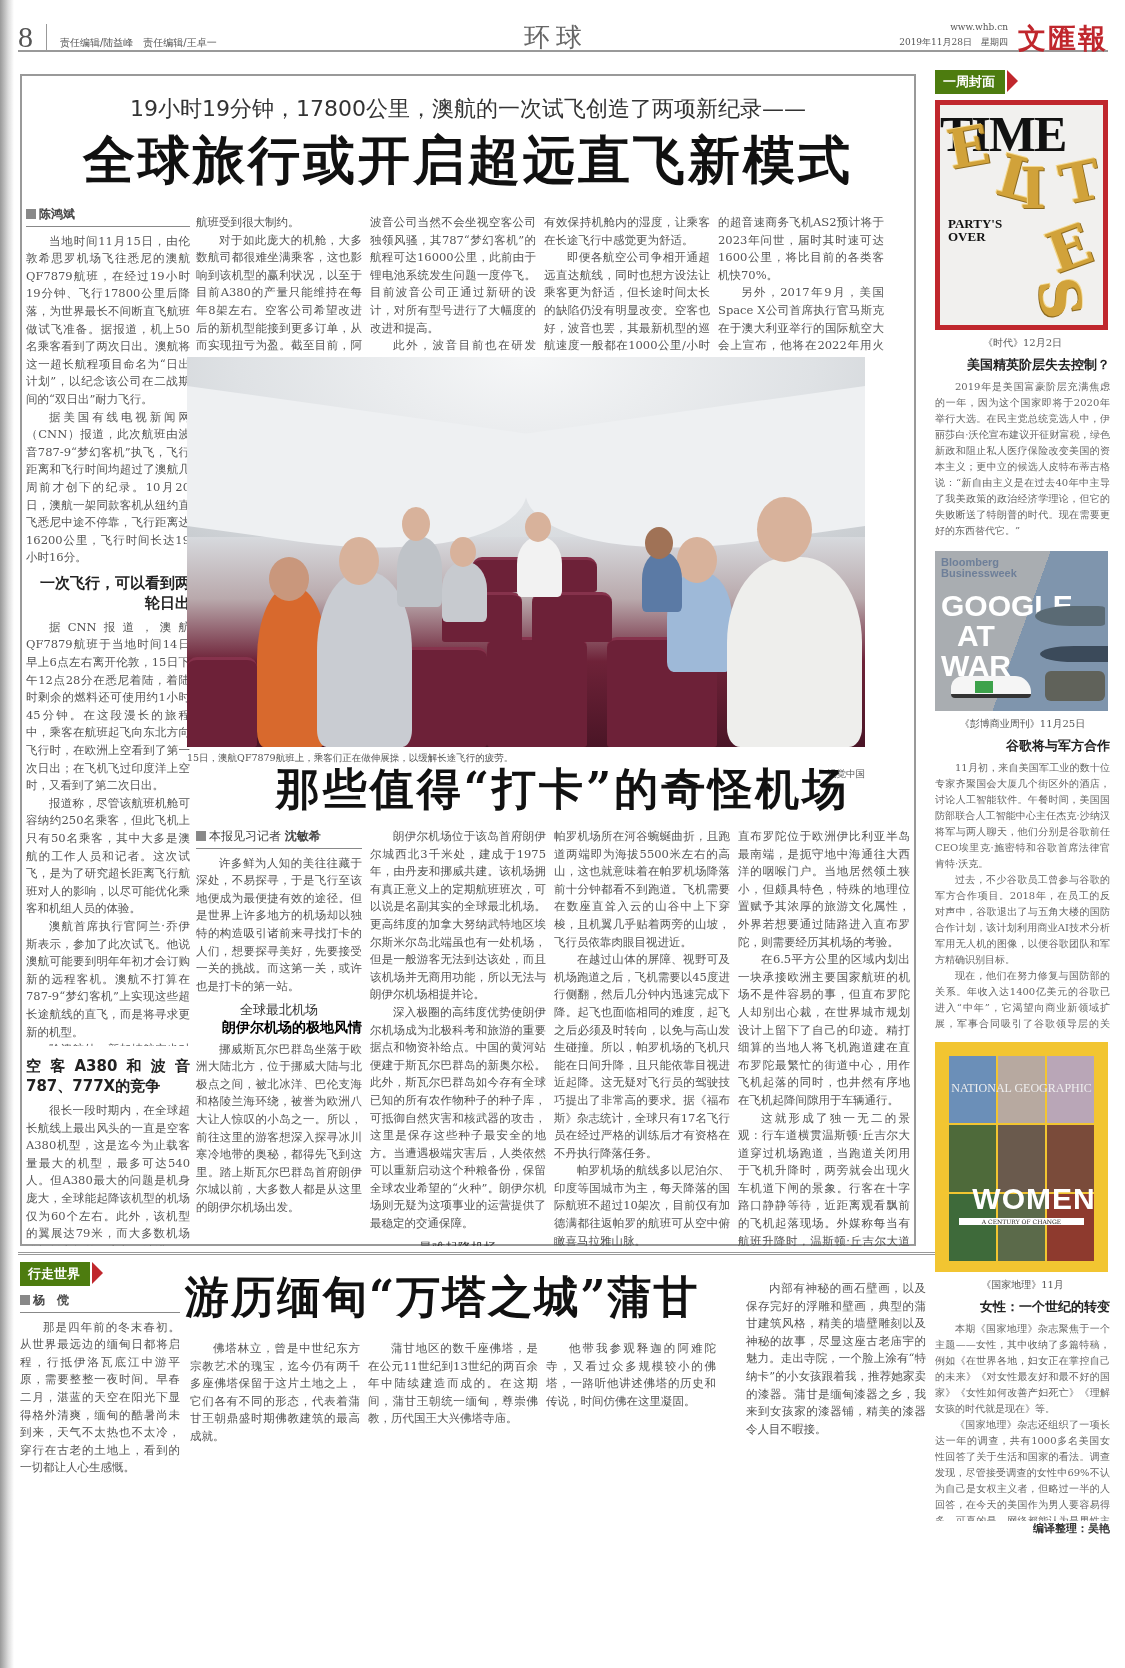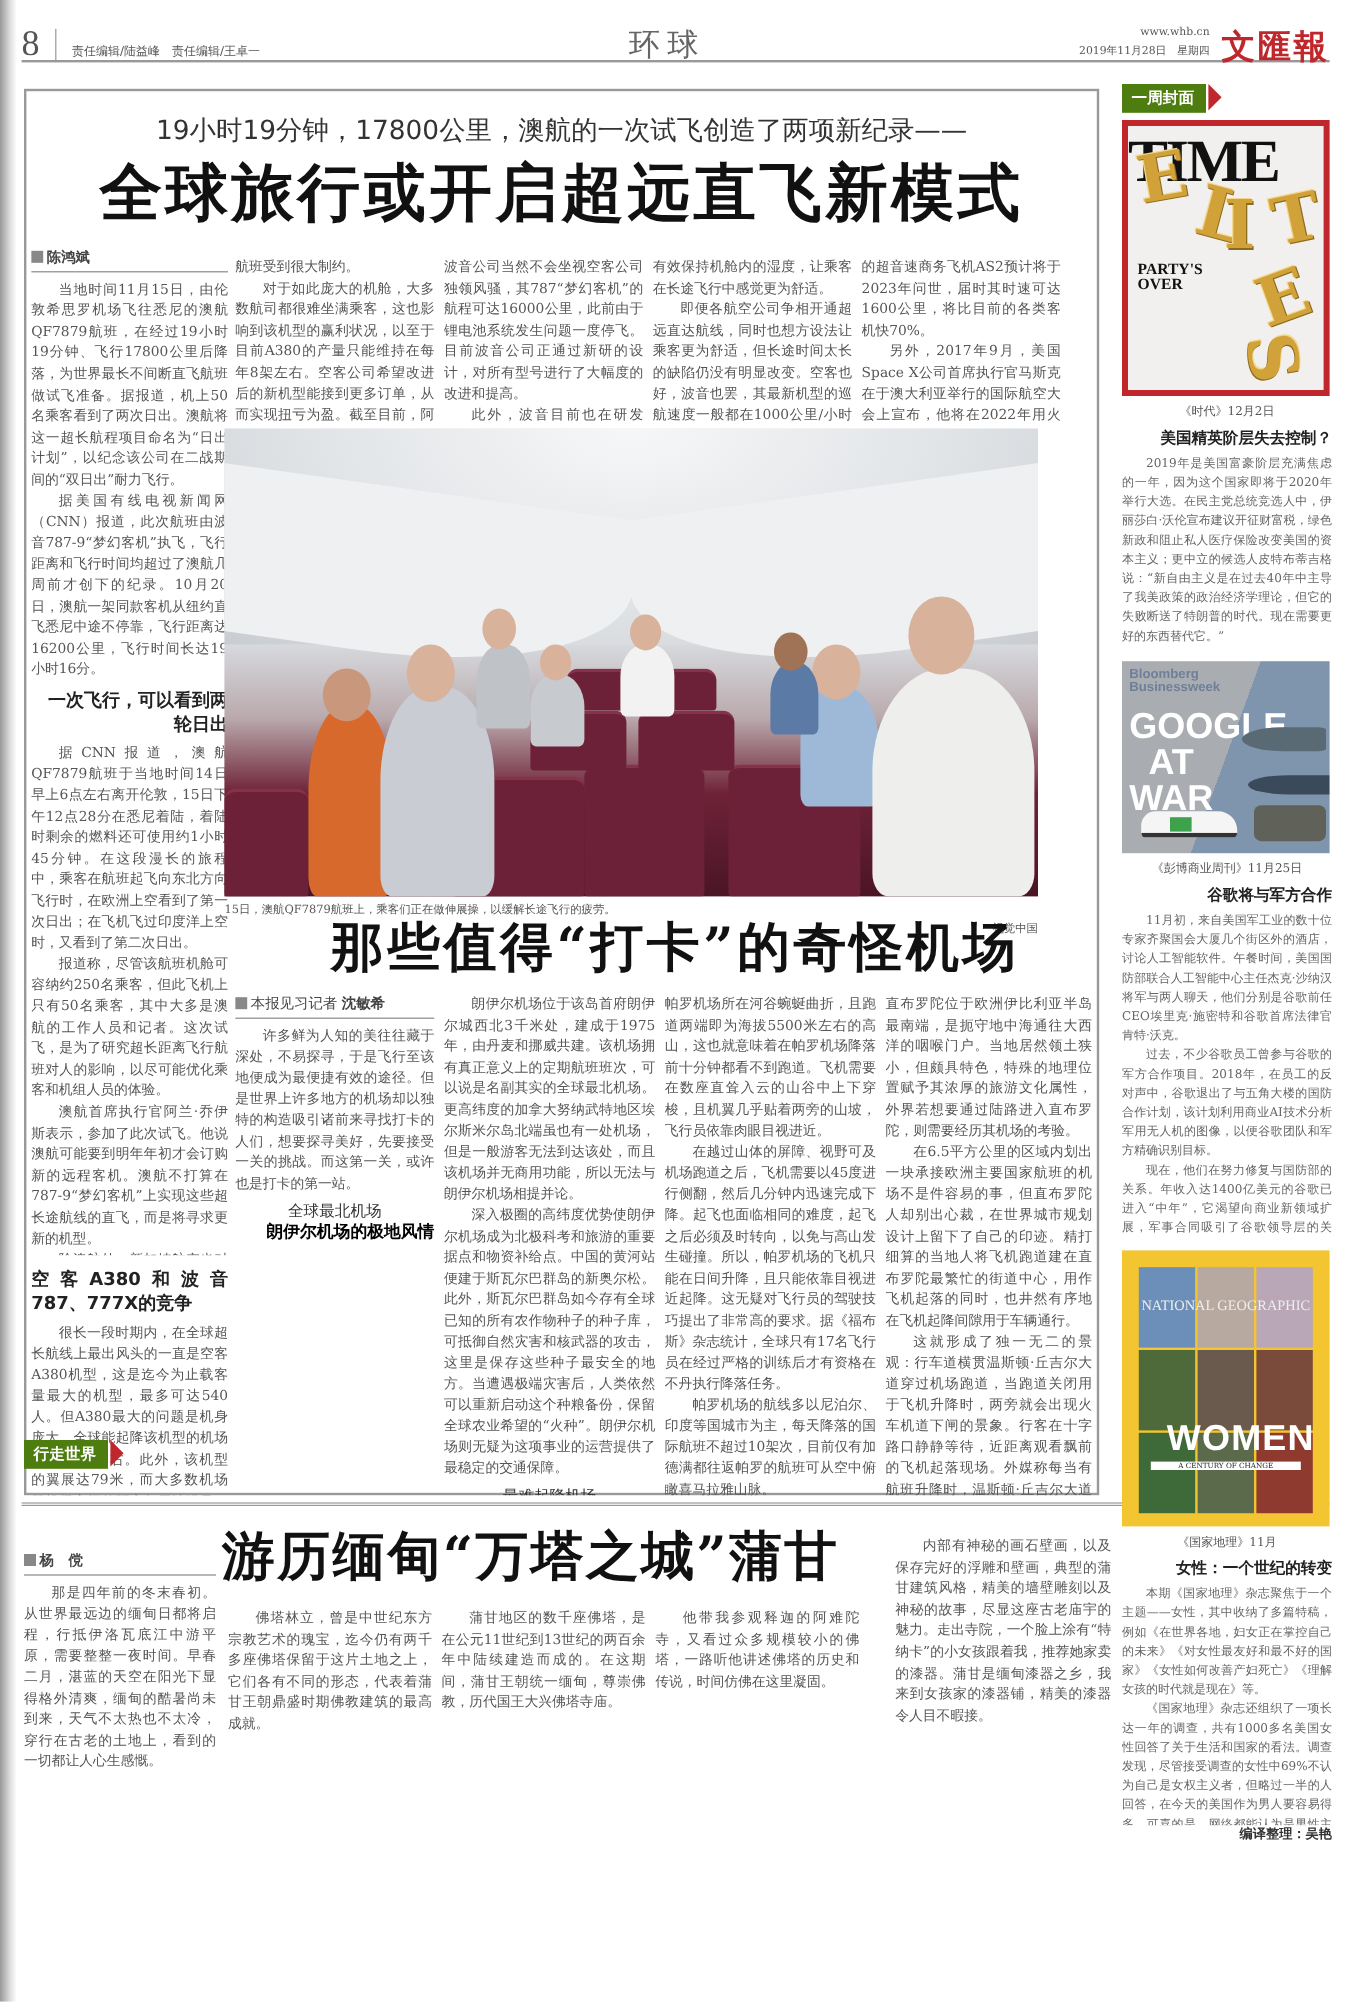--- a/index.html
+++ b/index.html
@@ -137,20 +137,21 @@
   <span class="credit">视觉中国</span>
 </div>
 
 <div class="headline2">那些值得“打卡”的奇怪机场</div>
 
 <div class="col" style="left:196px;top:828px;width:166px;height:418px;overflow:hidden">
   <div class="byline" style="font-weight:normal"><span class="sq"></span><span>本报见习记者</span> <b>沈敏希</b></div>
   <p>许多鲜为人知的美往往藏于深处，不易探寻，于是飞行至该地便成为最便捷有效的途径。但是世界上许多地方的机场却以独特的构造吸引诸前来寻找打卡的人们，想要探寻美好，先要接受一关的挑战。而这第一关，或许也是打卡的第一站。</p>
   <div class="sh2">全球最北机场</div>
   <div class="sh2b">朗伊尔机场的极地风情</div>
+  <p>挪威斯瓦尔巴群岛坐落于欧洲大陆北方，位于挪威大陆与北极点之间，被北冰洋、巴伦支海和格陵兰海环绕，被誉为欧洲八大让人惊叹的小岛之一。所以，前往这里的游客想深入探寻冰川寒冷地带的奥秘，都得先飞到这里。踏上斯瓦尔巴群岛首府朗伊尔城以前，大多数人都是从这里的朗伊尔机场出发。</p>
 </div>
 <div class="col" style="left:370px;top:828px;width:176px;height:418px;overflow:hidden">
   <p>朗伊尔机场位于该岛首府朗伊尔城西北3千米处，建成于1975年，由丹麦和挪威共建。该机场拥有真正意义上的定期航班班次，可以说是名副其实的全球最北机场。更高纬度的加拿大努纳武特地区埃尔斯米尔岛北端虽也有一处机场，但是一般游客无法到达该处，而且该机场并无商用功能，所以无法与朗伊尔机场相提并论。</p>
   <p>深入极圈的高纬度优势使朗伊尔机场成为北极科考和旅游的重要据点和物资补给点。中国的黄河站便建于斯瓦尔巴群岛的新奥尔松。此外，斯瓦尔巴群岛如今存有全球已知的所有农作物种子的种子库，可抵御自然灾害和核武器的攻击，这里是保存这些种子最安全的地方。当遭遇极端灾害后，人类依然可以重新启动这个种粮备份，保留全球农业希望的“火种”。朗伊尔机场则无疑为这项事业的运营提供了最稳定的交通保障。</p>
   <div class="sh2">最难起降机场</div>
 
 </div>
 <div class="col" style="left:554px;top:828px;width:176px;height:418px;overflow:hidden">
   <p style="text-indent:0">帕罗机场所在河谷蜿蜒曲折，且跑道两端即为海拔5500米左右的高山，这也就意味着在帕罗机场降落前十分钟都看不到跑道。飞机需要在数座直耸入云的山谷中上下穿梭，且机翼几乎贴着两旁的山坡，飞行员依靠肉眼目视进近。</p>
   <p>在越过山体的屏障、视野可及机场跑道之后，飞机需要以45度进行侧翻，然后几分钟内迅速完成下降。起飞也面临相同的难度，起飞之后必须及时转向，以免与高山发生碰撞。所以，帕罗机场的飞机只能在日间升降，且只能依靠目视进近起降。这无疑对飞行员的驾驶技巧提出了非常高的要求。据《福布斯》杂志统计，全球只有17名飞行员在经过严格的训练后才有资格在不丹执行降落任务。</p>
@@ -158,21 +159,21 @@
 
 </div>
 <div class="col" style="left:738px;top:828px;width:172px;height:418px;overflow:hidden">
   <p style="text-indent:0">直布罗陀位于欧洲伊比利亚半岛最南端，是扼守地中海通往大西洋的咽喉门户。当地居然领土狭小，但颇具特色，特殊的地理位置赋予其浓厚的旅游文化属性，外界若想要通过陆路进入直布罗陀，则需要经历其机场的考验。</p>
   <p>在6.5平方公里的区域内划出一块承接欧洲主要国家航班的机场不是件容易的事，但直布罗陀人却别出心裁，在世界城市规划设计上留下了自己的印迹。精打细算的当地人将飞机跑道建在直布罗陀最繁忙的街道中心，用作飞机起落的同时，也井然有序地在飞机起降间隙用于车辆通行。</p>
   <p>这就形成了独一无二的景观：行车道横贯温斯顿·丘吉尔大道穿过机场跑道，当跑道关闭用于飞机升降时，两旁就会出现火车机道下闸的景象。行客在十字路口静静等待，近距离观看飘前的飞机起落现场。外媒称每当有航班升降时，温斯顿·丘吉尔大道一侧便聚满了翘首以待的游客，在路两旁亲身感受到离不开的一幕，紧张的降落过程与飞机噪声中进行的心跳对决。</p>
 </div>
 
 <div class="divider"></div>
 
-<div style="position:absolute;left:20px;top:1200px">
+<div style="position:absolute;left:20px;top:1262px">
   <span class="redtag">行走世界</span><span class="chev"></span>
 </div>
 <div class="col" style="left:20px;top:1292px;width:160px;height:376px;overflow:hidden">
   <div class="byline"><span class="sq"></span><span>杨　傥</span></div>
   <p>那是四年前的冬末春初。从世界最远边的缅甸日都将启程，行抵伊洛瓦底江中游平原，需要整整一夜时间。早春二月，湛蓝的天空在阳光下显得格外清爽，缅甸的酷暑尚未到来，天气不太热也不太冷，穿行在古老的土地上，看到的一切都让人心生感慨。</p>
 </div>
 <div class="headline3">游历缅甸“万塔之城”蒲甘</div>
 <div class="col" style="left:190px;top:1340px;width:170px;height:328px;overflow:hidden">
     <p>佛塔林立，曾是中世纪东方宗教艺术的瑰宝，迄今仍有两千多座佛塔保留于这片土地之上，它们各有不同的形态，代表着蒲甘王朝鼎盛时期佛教建筑的最高成就。</p>
   </div>

